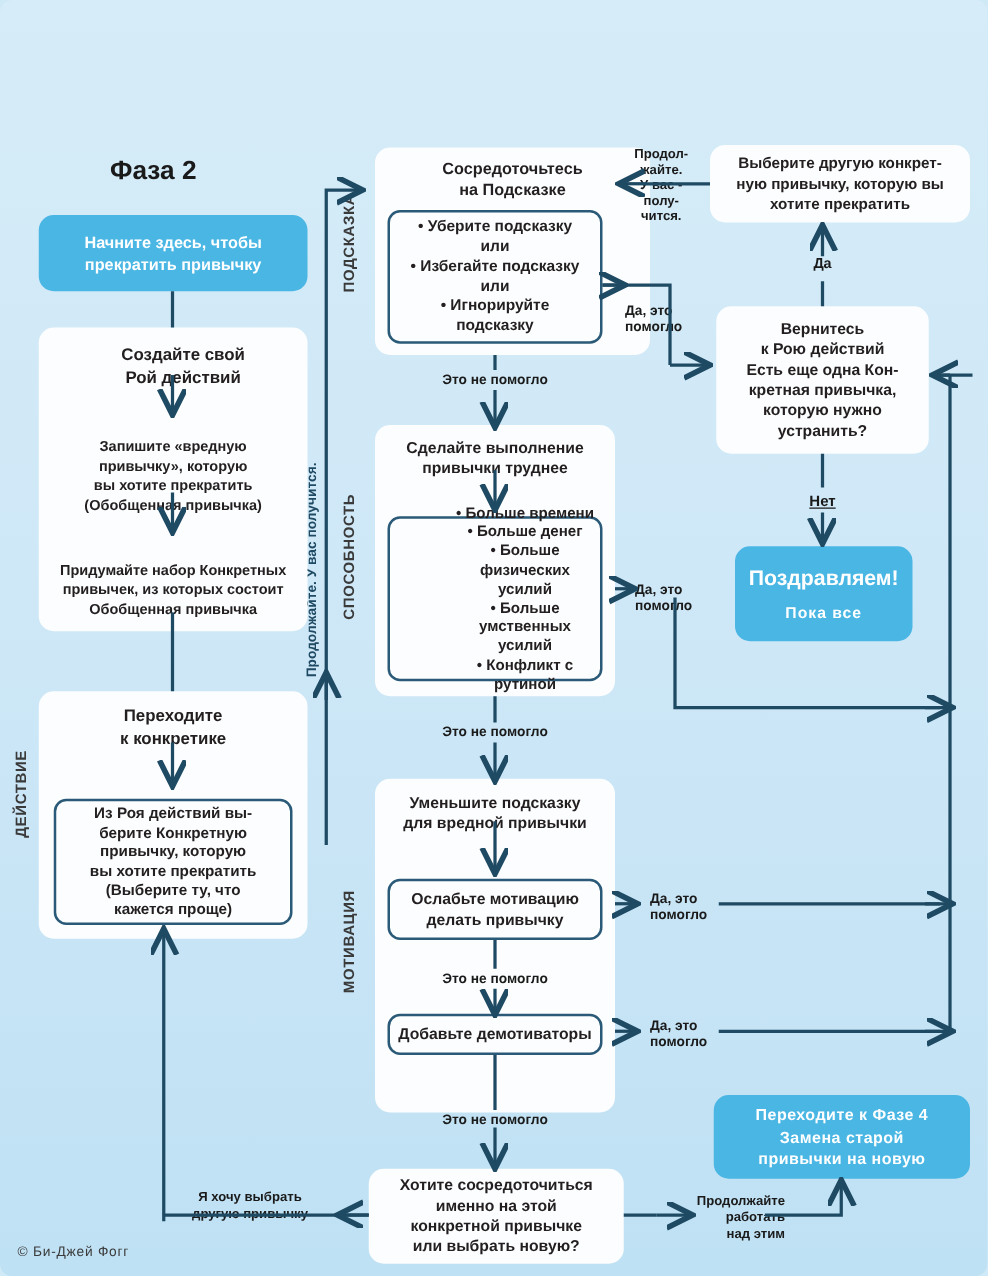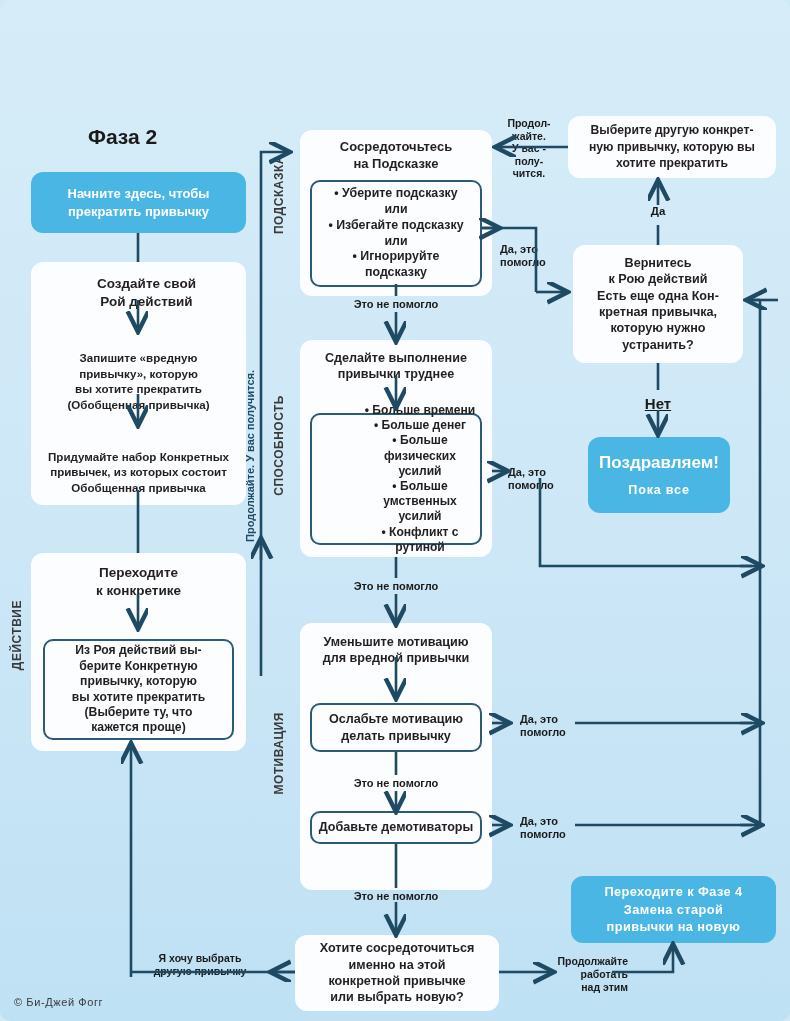--- a/index.html
+++ b/index.html
@@ -106,21 +106,21 @@
     <div class="inner abs" style="left:12px;top:86px;width:191px;height:101px;display:flex;align-items:center;justify-content:center;">
       <div class="txt b" style="font-size:12.2px;line-height:1.27;white-space:pre-line;">Из Роя действий вы-
 берите Конкретную
 привычку, которую
 вы хотите прекратить
 (Выберите ту, что
 кажется проще)</div>
     </div>
   </div>
 
-  <div class="abs card" style="left:300px;top:130px;width:192px;height:166px;">
+  <div class="abs card" style="left:300px;top:118px;width:220px;height:166px;">
     <div class="txt b" style="margin-top:9px;font-size:13px;line-height:1.3;white-space:pre-line;">Сосредоточьтесь
 на Подсказке</div>
     <div class="inner abs" style="left:10px;top:50px;width:172px;height:107px;display:flex;align-items:center;justify-content:center;">
       <div class="txt b" style="font-size:12.4px;line-height:1.28;white-space:pre-line;">• Уберите подсказку
 или
 • Избегайте подсказку
 или
 • Игнорируйте
 подсказку</div>
     </div>
@@ -134,21 +134,21 @@
 • Больше денег
 • Больше физических
 усилий
 • Больше умственных
 усилий
 • Конфликт с рутиной</div>
     </div>
   </div>
 
   <div class="abs card" style="left:300px;top:623px;width:192px;height:267px;">
-    <div class="txt b" style="margin-top:11px;font-size:12.6px;line-height:1.3;white-space:pre-line;">Уменьшите мотивацию
+    <div class="txt b" style="margin-top:11px;font-size:12.6px;line-height:1.3;white-space:pre-line;">Уменьшите подсказку
 для вредной привычки</div>
     <div class="inner abs" style="left:10px;top:80px;width:172px;height:49px;display:flex;align-items:center;justify-content:center;">
       <div class="txt b" style="font-size:12.6px;line-height:1.28;white-space:pre-line;">Ослабьте мотивацию
 делать привычку</div>
     </div>
     <div class="inner abs" style="left:10px;top:188px;width:172px;height:33px;display:flex;align-items:center;justify-content:center;">
       <div class="txt b" style="font-size:12.6px;line-height:1.28;white-space:pre-line;">Добавьте демотиваторы</div>
     </div>
   </div>
 
@@ -199,21 +199,21 @@
   <div class="elab" style="left:520px;top:815px;width:74px;font-size:11px;text-align:left;">Да, это
 помогло</div>
 
   <div class="elab" style="left:498px;top:117px;width:62px;font-size:10.5px;line-height:1.2;">Продол-
 жайте.
 У вас -
 полу-
 чится.</div>
 
   <div class="elab" style="left:628px;top:205px;width:60px;font-size:11.5px;">Да</div>
-  <div class="elab" style="left:628px;top:395px;width:60px;font-size:15px;text-decoration:underline;">Нет</div>
+  <div class="elab" style="left:628px;top:395px;width:60px;font-size:12px;text-decoration:underline;">Нет</div>
 
   <div class="elab" style="left:135px;top:952px;width:130px;font-size:10.5px;line-height:1.25;">Я хочу выбрать
 другую привычку</div>
   <div class="elab" style="left:510px;top:955px;width:90px;font-size:10.5px;line-height:1.25;text-align:right;margin-left:28px;">Продолжайте
 работать
 над этим</div>
 
   <svg class="abs" width="790" height="1021" viewBox="0 0 790 1021" style="left:0;top:0;pointer-events:none;">
     <defs>
       <marker id="ah" markerWidth="9" markerHeight="9" refX="7.2" refY="4" orient="auto">

